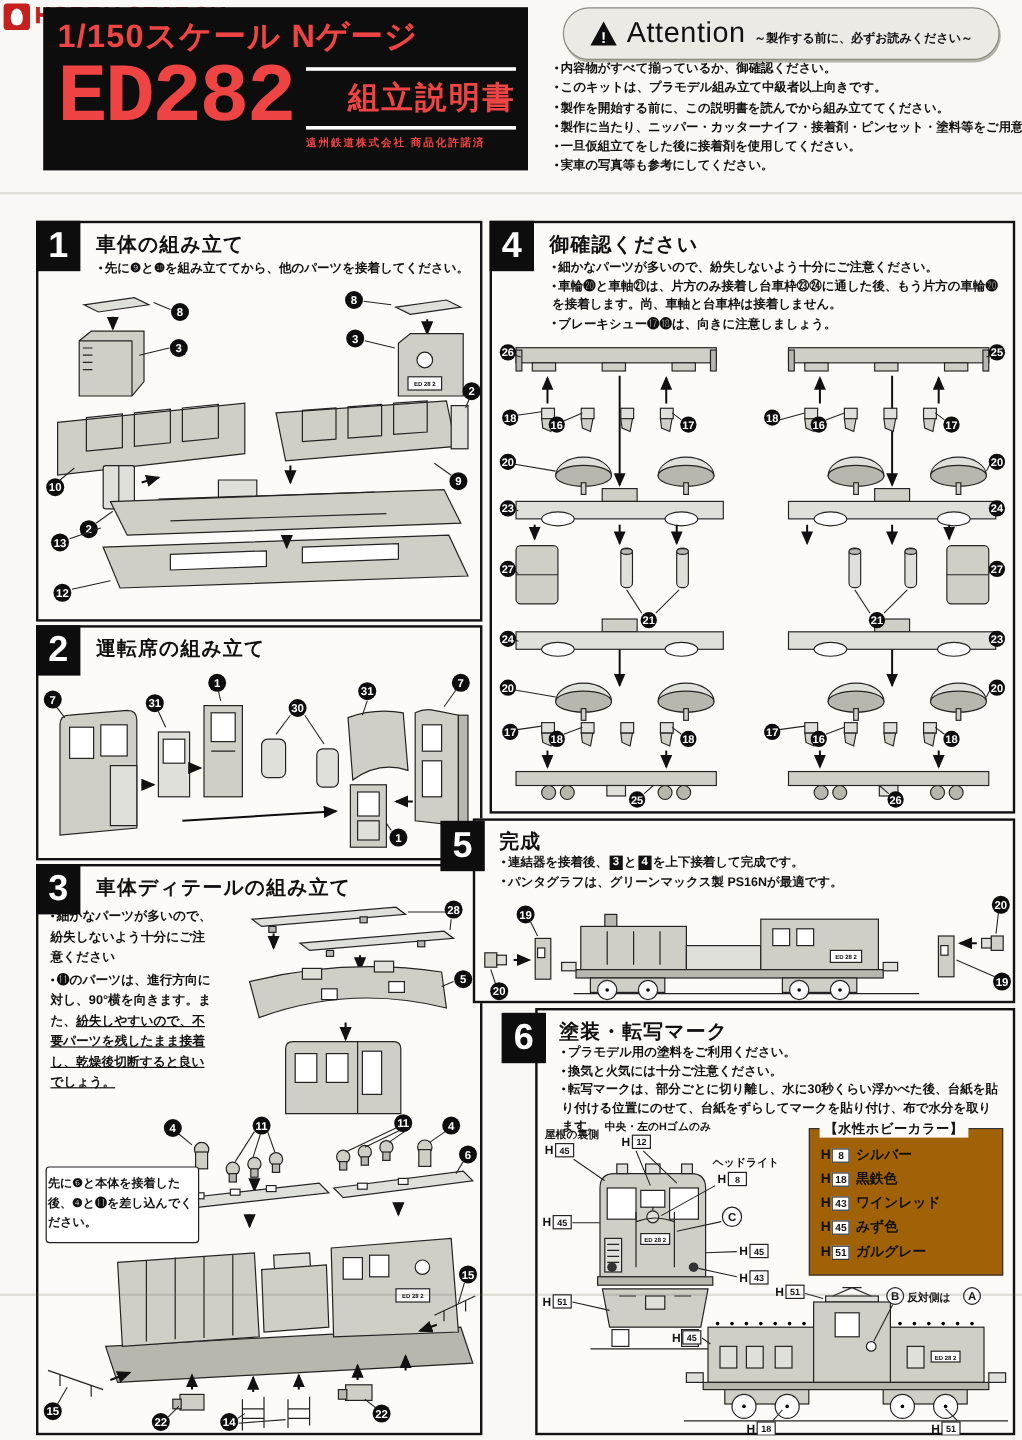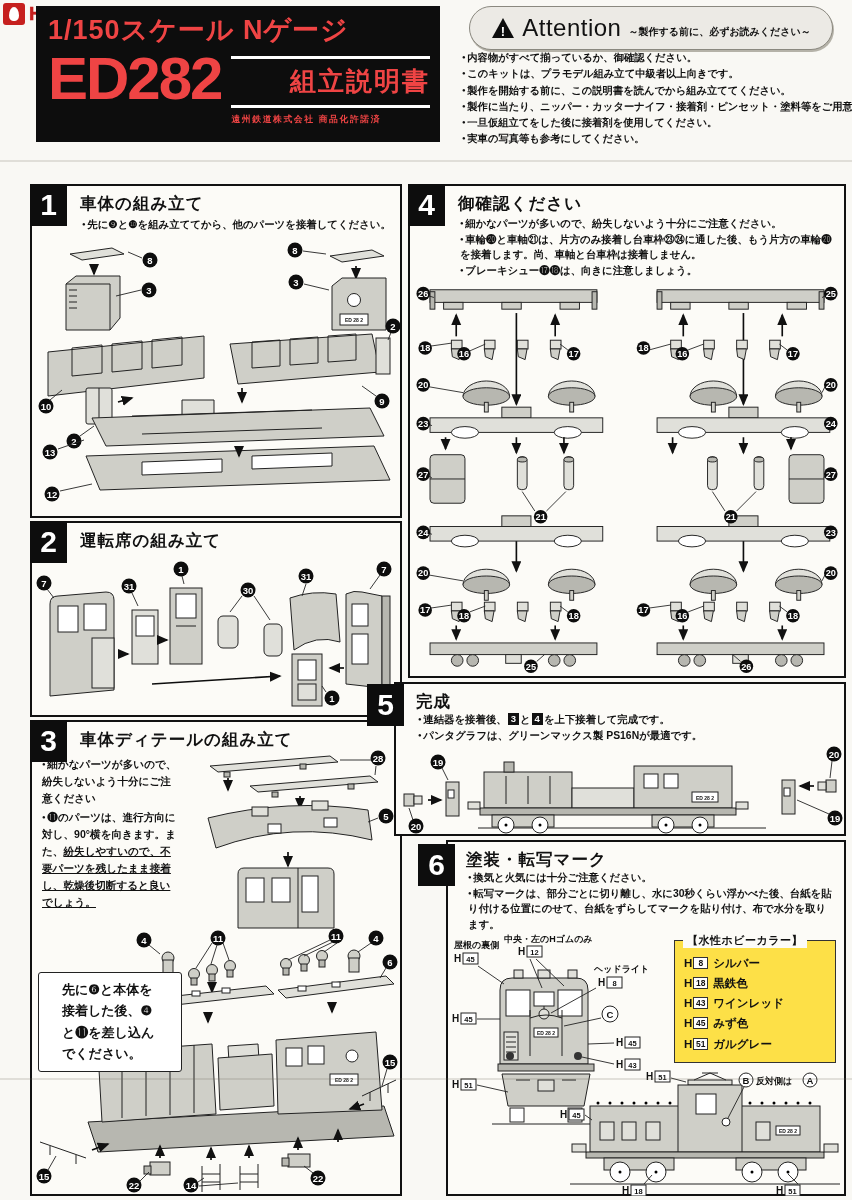--- a/index.html
+++ b/index.html
@@ -8,21 +8,21 @@
 .fold{position:absolute;left:0;width:852px;height:2px;background:rgba(110,104,88,.18);z-index:9;pointer-events:none}
 
 .logo{position:absolute;left:3px;top:1px;display:flex;align-items:center;gap:4px;height:26px}
 .logoicon{width:22px;height:22px;background:#c6201e;border-radius:3px;position:relative}
 .logoicon::after{content:"";position:absolute;left:6px;top:4px;width:10px;height:14px;background:#fff;border-radius:50% 50% 40% 40%/60% 60% 40% 40%}
 .logotext{color:#c6201e;font-weight:900;font-size:19px;letter-spacing:.5px;-webkit-text-stroke:.6px #c6201e}
 
 .titleblock{position:absolute;left:36px;top:6px;width:404px;height:136px;background:#0d0d0d;color:#ef4444;padding:6px 10px 8px 12px}
 .hscale{font-size:27px;font-weight:bold;letter-spacing:1px;white-space:nowrap}
 .hrow{display:flex;margin-top:2px}
-.hmodel{font-size:60px;font-weight:900;letter-spacing:-2px;line-height:.95;flex:0 0 auto;font-family:Liberation Sans, sans-serif}
+.hmodel{font-size:69px;font-weight:900;letter-spacing:-2px;line-height:.95;flex:0 0 auto;font-family:Liberation Mono, monospace}
 .hrt{margin-left:10px;flex:1;display:flex;flex-direction:column;justify-content:flex-start;padding-top:6px}
 .hdoc{border-top:3px solid #fff;border-bottom:3px solid #fff;text-align:right;font-size:26px;font-weight:bold;letter-spacing:2px;padding:5px 0 6px}
 .hlic{margin-top:6px;font-size:8.8px;font-weight:bold;letter-spacing:1.6px;text-align:left;white-space:nowrap}
 
 .attn{position:absolute;left:456px;top:6px;width:390px;height:150px}
 .attnpill{width:364px;height:44px;margin:0 auto;background:#eceae5;border:1.5px solid #8a887f;border-radius:22px;box-shadow:1px 2px 0 #b5b2a8;display:flex;align-items:center;justify-content:center;gap:7px}
 .attntitle{font-size:24px;font-weight:normal;letter-spacing:.5px}
 .attnsub{font-size:10px;font-weight:bold;padding-top:8px}
 .attnlist{list-style:none;margin-top:0;padding-left:6px}
 .attnlist li{font-size:10.3px;font-weight:700;line-height:1.58;white-space:nowrap}
@@ -31,24 +31,24 @@
 .secbox{position:absolute;background:#fcfbf7;border:2.5px solid #111}
 .numsq{position:absolute;left:-2px;top:-2px;width:37px;height:42px;background:#0d0d0d;color:#fff;font-size:30px;font-weight:bold;display:flex;align-items:center;justify-content:center}
 .stitle{position:absolute;left:48px;top:7px;font-size:16.5px;font-weight:bold;letter-spacing:1px}
 .blts{position:absolute;list-style:none}
 .blts li{font-size:10.4px;font-weight:700;line-height:1.5}
 .blts li::before{content:"● ";font-size:6px;vertical-align:2px}
 .s3col{position:absolute;left:10px;top:34px;width:138px}
 .s3col p{font-size:10.6px;font-weight:700;line-height:1.6;margin-bottom:2px}
 .s3col p::before{content:"● ";font-size:6px;vertical-align:2px}
 .uline{text-decoration:underline}
-.notebox{position:absolute;left:6px;top:250px;width:144px;background:#fff;border:1.6px solid #222;border-radius:3px;padding:6px 23px;font-size:13px;font-weight:700;line-height:1.65;z-index:3}
+.notebox{position:absolute;left:6px;top:250px;width:128px;background:#fff;border:1.6px solid #222;border-radius:3px;padding:6px 1px;font-size:10px;font-weight:700;line-height:1.65;z-index:3}
 .sqref{display:inline-block;background:#111;color:#fff;font-weight:bold;font-size:9.5px;line-height:12px;padding:0 3px;margin:0 1px;vertical-align:1px}
 
-.legend{position:absolute;left:226px;top:98px;width:162px;border:1.5px solid #333;padding:12px 9px 8px;background:#fde047}
+.legend{position:absolute;left:226px;top:98px;width:162px;border:1.5px solid #333;padding:12px 9px 8px;background:#a16207}
 .ltitle{position:absolute;top:-8px;left:8px;background:#fcfbf7;padding:0 4px;font-size:11px;font-weight:bold;letter-spacing:.5px}
 .lrow{display:flex;align-items:center;font-size:11.5px;font-weight:bold;line-height:1.75}
 .lh{margin-right:1px}
 .hnumbox{display:inline-block;border:1px solid #333;font-size:8.5px;font-weight:bold;min-width:15px;height:12px;line-height:11px;text-align:center;margin-right:5px;background:#fff}
 
 svg{font-family:"Liberation Sans",sans-serif;position:absolute}
 svg .f1{fill:#cfcfc8;stroke:#232323;stroke-width:1}
 svg .f2{fill:#e0e0da;stroke:#232323;stroke-width:1}
 svg .f3{fill:#b7b7b0;stroke:#232323;stroke-width:1}
 svg .fw{fill:#fff;stroke:#232323;stroke-width:1}
@@ -753,20 +753,21 @@
           <circle class="co" cx="437" cy="78" r="7.5"></circle>
           <text class="cot" x="437" y="81.5">19</text>
         </g>
     </svg>
   </div>
 
   <div class="secbox" style="left:446px;top:840px;width:400px;height:356px">
     <div class="numsq" style="left:-30px;top:2px">6</div>
     <div class="stitle" style="left:18px">塗装・転写マーク</div>
     <ul class="blts" style="left:20px;top:28px;width:368px">
+      <li>プラモデル用の塗料をご利用ください。</li>
       <li>換気と火気には十分ご注意ください。</li>
       <li>転写マークは、部分ごとに切り離し、水に30秒くらい浮かべた後、台紙を貼り付ける位置にのせて、台紙をずらしてマークを貼り付け、布で水分を取ります。</li>
     </ul>
     <div class="legend">
       <div class="ltitle">【水性ホビーカラー】</div>
       <div class="lrow">
           <span class="lh">H</span>
           <span class="hnumbox">8</span>
           <span>シルバー</span>
         </div>

